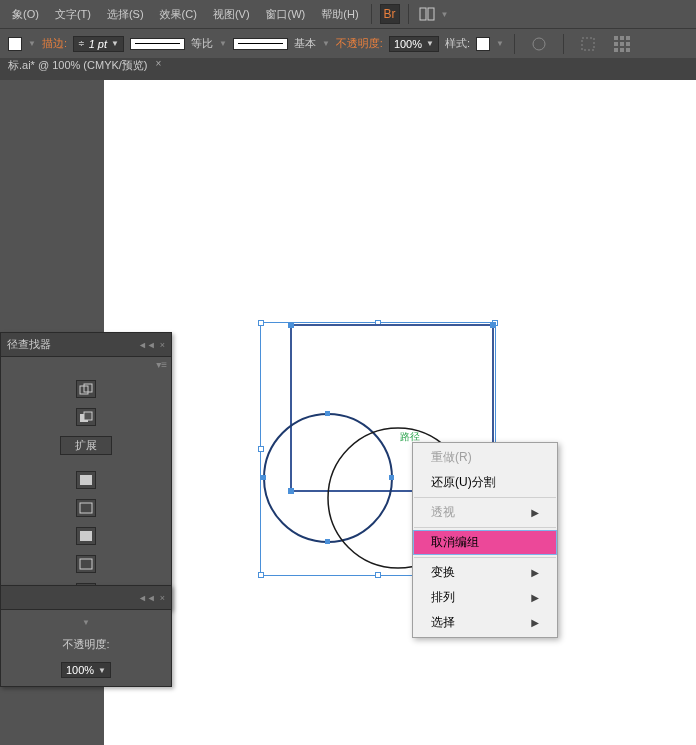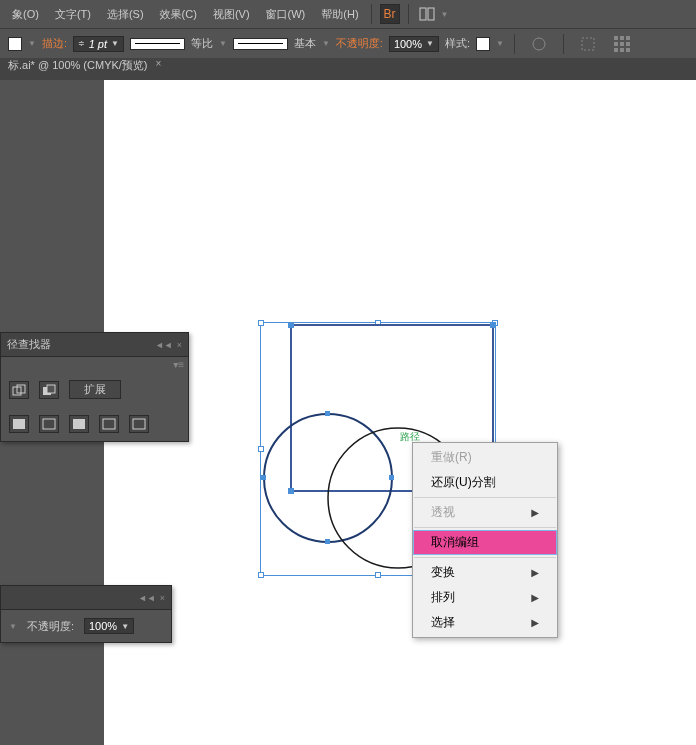--- a/index.html
+++ b/index.html
@@ -17,21 +17,21 @@
     .line-preview { width: 55px; height: 12px; background: #fff; border: 1px solid #2a2a2a; display: inline-flex; align-items: center; padding: 0 4px; }
     .line-preview .line { width: 100%; height: 1px; background: #000; }
     .tab-bar { height: 22px; background: #434343; color: #ccc; font-size: 11px; display: flex; align-items: flex-start; padding: 0 8px; position: relative; }
     .tab-bar .x { margin-left: 8px; font-size: 10px; color: #aaa; }
     .left-column { position: absolute; left: 0; top: 80px; width: 104px; bottom: 0; background: #535353; }
     .white-canvas { position: absolute; left: 104px; top: 80px; right: 0; bottom: 0; background: #fff; }
 
     .floating-panel { position: absolute; background: #535353; border: 1px solid #2a2a2a; color: #ccc; font-size: 11px; box-shadow: 2px 2px 4px rgba(0,0,0,.3); }
     .panel-header { height: 24px; background: #434343; display: flex; align-items: center; justify-content: space-between; padding: 0 6px; border-bottom: 1px solid #2a2a2a; }
     .panel-header .icons { display:flex; gap:4px; font-size:9px; color:#888; }
-    .panel-body { padding: 8px; display: flex; gap: 10px; align-items: center; flex-wrap: wrap; }
+    .panel-body { padding: 8px; display: flex; gap: 10px; align-items: center; flex-wrap: wrap; flex-direction: column; }
     .panel .icon-btn { width: 20px; height: 18px; border: 1px solid #2a2a2a; display: inline-flex; align-items: center; justify-content: center; background:#474747; }
     .panel-expand-btn { background: #474747; border: 1px solid #2a2a2a; padding: 1px 14px; color: #ccc; font-size: 11px; }
 
     
     .selection-box { position: absolute; border: 1px solid #4a90d9; }
     .handle { width: 6px; height: 6px; border: 1px solid #4a90d9; background: #fff; position: absolute; }
     .artwork-rect { position: absolute; border: 2px solid #3b5998; background: transparent; }
     svg.circles { position: absolute; }
     .smart-guide-label { position:absolute; color:#2da44e; font-size:10px; }
 
@@ -127,21 +127,21 @@
 
 <div class="tab-bar">
   <span>标.ai* @ 100% (CMYK/预览)</span>
   <span class="x">×</span>
 </div>
 
 <div class="left-column"></div>
 
 <div class="white-canvas"></div>
 
-<div class="floating-panel panel" style="left:0; top:332px; width:189px;">
+<div class="floating-panel panel" style="left:0; top:332px; width:172px;">
   <div class="panel-header">
     <span>径查找器</span>
     <span class="icons">
         <span>◄◄</span>
         <span>×</span>
       </span>
   </div>
   <div style="display:flex;justify-content:flex-end;padding:2px 4px;">
       <span style="color:#888;font-size:10px;">▾≡</span>
     </div>

